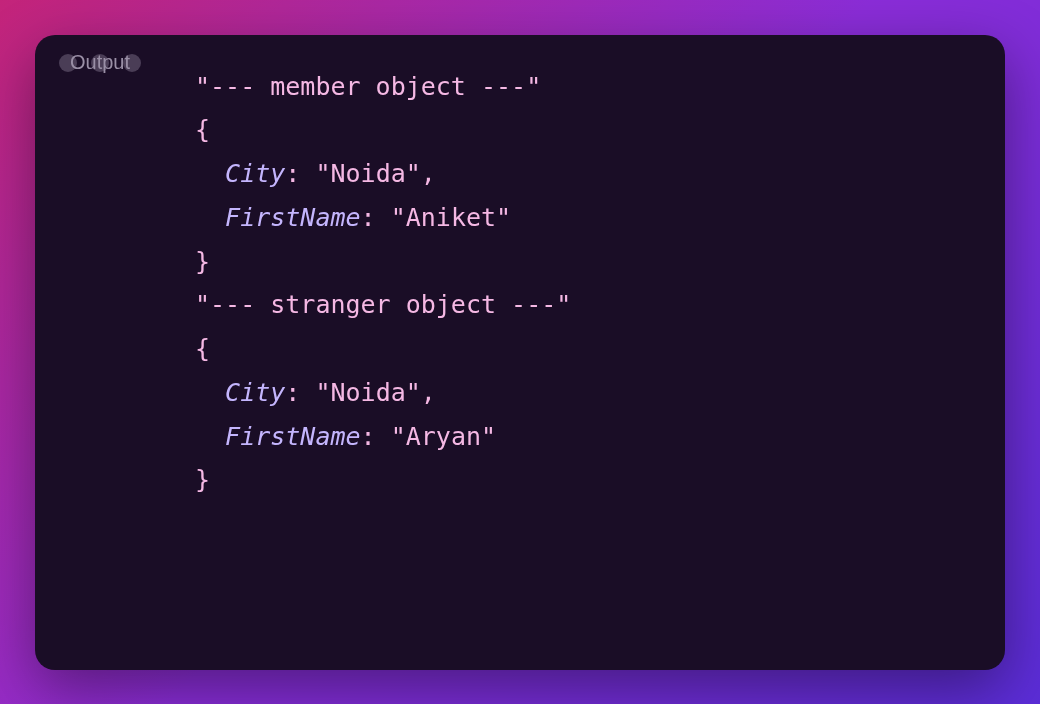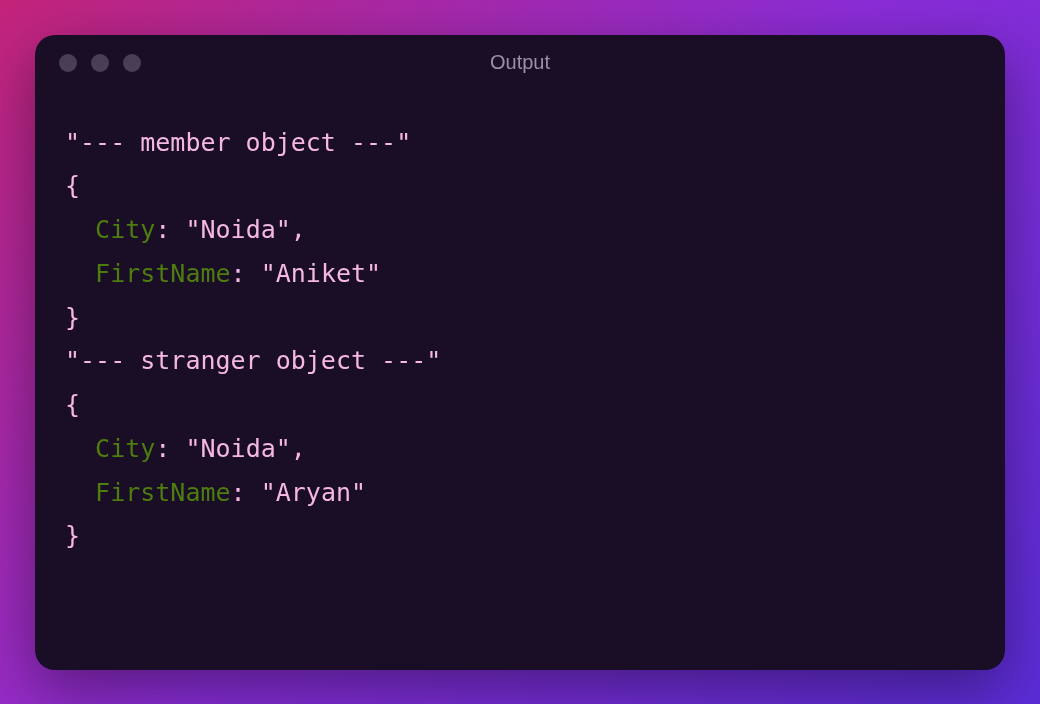--- a/index.html
+++ b/index.html
@@ -19,21 +19,21 @@
       overflow: hidden;
     }
 
     .window {
       width: 970px;
       height: 635px;
       background: #1a0d26;
       border-radius: 20px;
       box-shadow: 0 20px 60px rgba(0, 0, 0, 0.4);
       display: flex;
-      flex-direction: column;
+      flex-direction: row;
       overflow: hidden;
     }
 
     .titlebar {
       height: 56px;
       display: flex;
       align-items: center;
       padding: 0 24px;
       position: relative;
     }
@@ -73,21 +73,22 @@
 
     .string {
       color: #f5b8e4;
     }
 
     .brace {
       color: #f5b8e4;
     }
 
     .key {
-      color: #4d7c0f;
+      color: #c4b5fd;
+      font-style: italic;
     }
 
     .colon {
       color: #f5b8e4;
     }
 
     .comma {
       color: #f5b8e4;
     }
 

